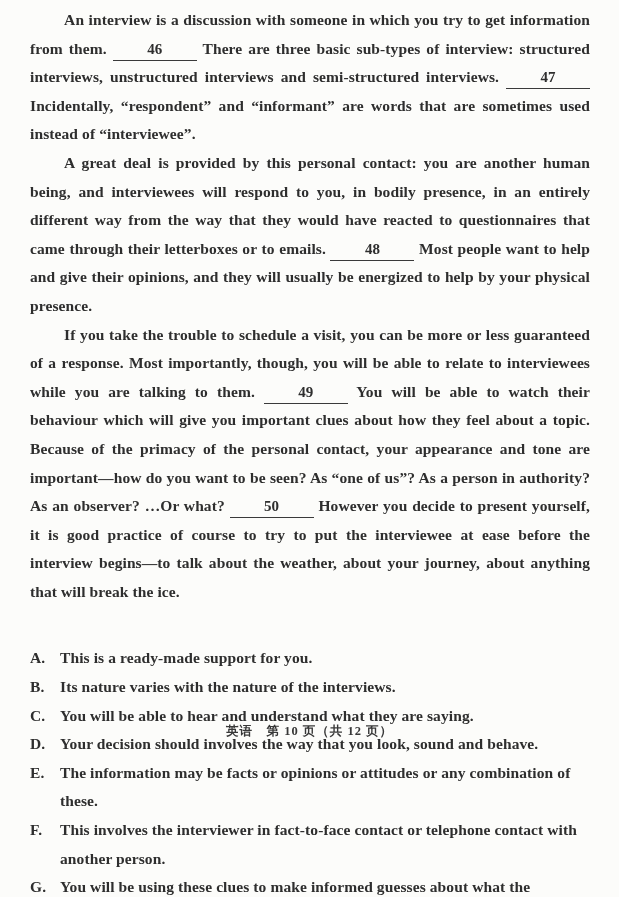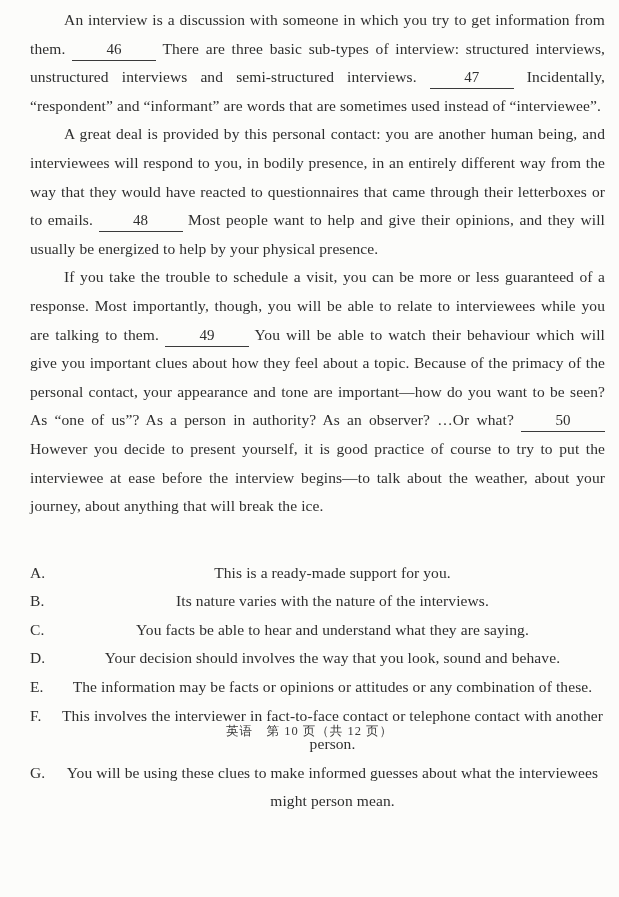--- a/index.html
+++ b/index.html
@@ -12,22 +12,23 @@
     height: 897px;
     overflow: hidden;
     position: relative;
     font-family: "Liberation Serif", "DejaVu Serif", serif;
     color: #2e2e2e;
   }
   .sheet {
     box-sizing: border-box;
     width: 619px;
     height: 754px;
-    padding: 6px 14px 0 30px;
+    padding: 6px 29px 0 30px;
     position: relative;
+    font-weight: bold;
   }
   .para {
     margin: 0;
     font-size: 15.5px;
     line-height: 28.6px;
     text-align: justify;
     text-justify: inter-word;
     text-indent: 2.2em;
     letter-spacing: 0.1px;
   }
@@ -51,21 +52,21 @@
     font-size: 15.5px;
     line-height: 28.6px;
     letter-spacing: 0.1px;
   }
   .opt-letter {
     flex: 0 0 30px;
     width: 30px;
   }
   .opt-text {
     flex: 1 1 auto;
-    text-align: center;
+    text-align: left;
   }
   .footer {
     position: absolute;
     left: 0;
     bottom: 14px;
     width: 100%;
     text-align: center;
     font-size: 12.5px;
     color: #383838;
     letter-spacing: 1px;
@@ -85,21 +86,21 @@
       <div class="option">
         <span class="opt-letter">A.</span>
         <span class="opt-text">This is a ready-made support for you.</span>
       </div>
       <div class="option">
         <span class="opt-letter">B.</span>
         <span class="opt-text">Its nature varies with the nature of the interviews.</span>
       </div>
       <div class="option">
         <span class="opt-letter">C.</span>
-        <span class="opt-text">You facts be able to hear and understand what they are saying.</span>
+        <span class="opt-text">You will be able to hear and understand what they are saying.</span>
       </div>
       <div class="option">
         <span class="opt-letter">D.</span>
         <span class="opt-text">Your decision should involves the way that you look, sound and behave.</span>
       </div>
       <div class="option">
         <span class="opt-letter">E.</span>
         <span class="opt-text">The information may be facts or opinions or attitudes or any combination of these.</span>
       </div>
       <div class="option">

